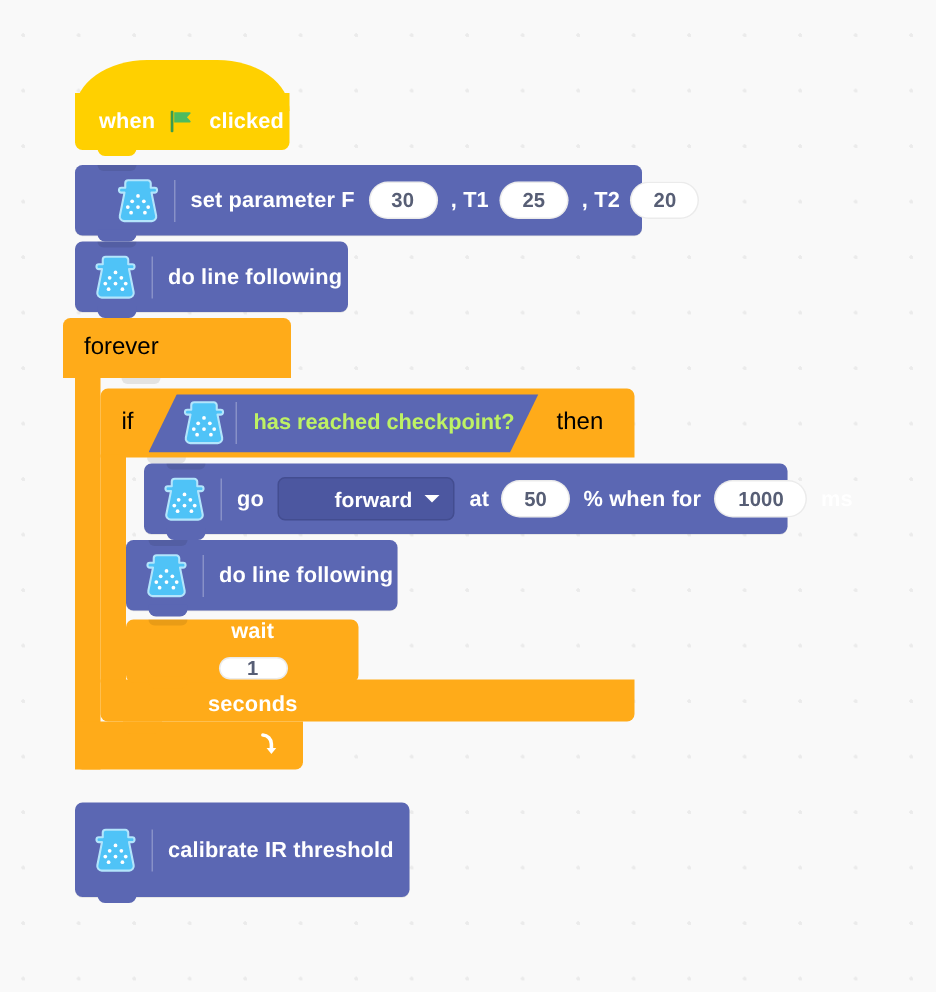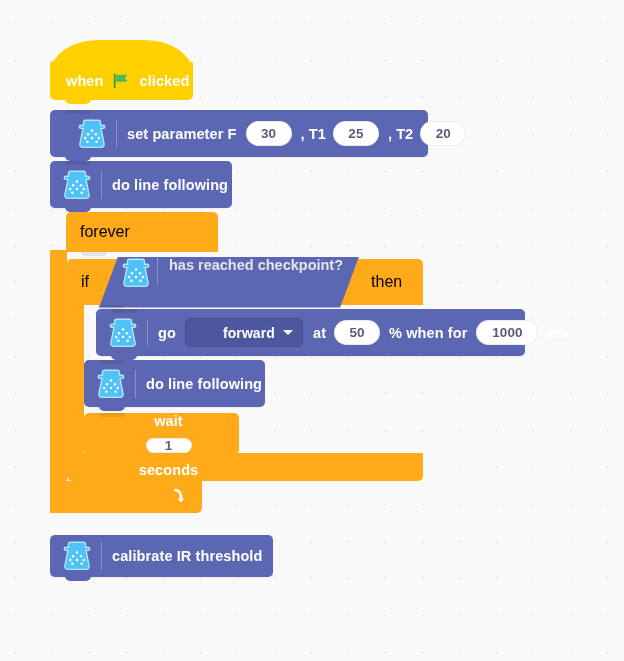--- a/index.html
+++ b/index.html
@@ -144,24 +144,24 @@
     border-left: 5px solid transparent;
     border-right: 5px solid transparent;
     border-top: 5.5px solid #ffffff;
   }
 
   
   .hex-bool {
     background: #5b67b3;
     height: 39px;
     display: inline-flex;
-    align-items: flex-start;
-    padding: 0 16px 12px 4px;
+    align-items: center;
+    padding: 0 16px 0 4px;
     clip-path: polygon(19px 0, 100% 0, calc(100% - 19px) 100%, 0 100%);
-    color: #e5e5e5;
+    color: #bef264;
     font-size: 14.5px;
     font-weight: bold;
   }
   .hex-bool .icon-sep { margin: 0 11px 0 6px; }
 
   .txt { white-space: nowrap; }
 
   
   .c-top    { position: absolute; box-sizing: border-box; background: #ffab19; display: flex; align-items: center; }
   .c-left   { position: absolute; background: #ffab19; }
@@ -247,21 +247,21 @@
           <circle cx="15" cy="20" r="1.25"></circle>
           <circle cx="21.8" cy="20" r="1.25"></circle>
         <circle cx="10.4" cy="23.8" r="1.25"></circle>
           <circle cx="19.6" cy="23.8" r="1.25"></circle>
       </g>
     </svg>
     <span class="icon-sep"></span>
     <span class="txt">do line following</span>
   </div>
 
-  <div class="c-top rt" style="left:66px; top:212px; width:152px; height:40px;">
+  <div class="c-top rt" style="left:42px; top:212px; width:152px; height:40px;">
     <span class="txt forever-label">forever</span>
   </div>
   <div class="inner-notch" style="left:81px; top:252px;"></div>
 
   <div class="c-left" style="left:50px; top:250px; width:17px; height:263px;"></div>
 
   <div class="c-bottom rb" style="left:50px; top:481px; width:152px; height:32px;">
     <svg class="loop-arrow" style="left:120px; top:6px;" viewBox="0 0 20 20">
       <path d="M5.5 3.2 a6.2 6.2 0 0 1 6 6.2 v3.9" fill="none" stroke="#ffffff" stroke-width="2.5" stroke-linecap="round"></path>
       <path d="M8.1 12.2 l3.4 4.3 l3.4 -4.3 z" fill="#ffffff"></path>
@@ -342,21 +342,21 @@
     <span class="icon-sep"></span>
     <span class="txt">do line following</span>
   </div>
 
   <div class="blk ctrl-blk notch-top notch-bottom wait-row" style="left:84px; top:413px; width:155px; height:42px;flex-direction:column;">
     <span class="txt">wait</span>
     <span class="num-field">1</span>
     <span class="txt">seconds</span>
   </div>
 
-  <div class="blk stack-blk notch-bottom" style="left:50px; top:535px; width:223px; height:42px; padding-left:12px;">
+  <div class="blk stack-blk notch-bottom" style="left:50px; top:535px; width:223px; height:63px; padding-left:12px;">
     <svg class="robot-icon" viewBox="0 0 30 32">
       <path d="M8.5 2.2 h13 a2 2 0 0 1 2 2 v3 h2.6 a1.6 1.6 0 0 1 0 3.2 h-2.1 l3.1 15.4 a3 3 0 0 1 -2.95 3.6 h-18.3 a3 3 0 0 1 -2.95 -3.6 l3.1 -15.4 h-2.1 a1.6 1.6 0 0 1 0 -3.2 h2.6 v-3 a2 2 0 0 1 2 -2 z" fill="#4fc3f7" stroke="#b3e5fc" stroke-width="1.4" stroke-linejoin="round"></path>
       <g fill="#ffffff">
         <circle cx="15" cy="12.6" r="1.25"></circle>
         <circle cx="11.1" cy="16.2" r="1.25"></circle>
           <circle cx="18.9" cy="16.2" r="1.25"></circle>
         <circle cx="8.2" cy="20" r="1.25"></circle>
           <circle cx="15" cy="20" r="1.25"></circle>
           <circle cx="21.8" cy="20" r="1.25"></circle>
         <circle cx="10.4" cy="23.8" r="1.25"></circle>

